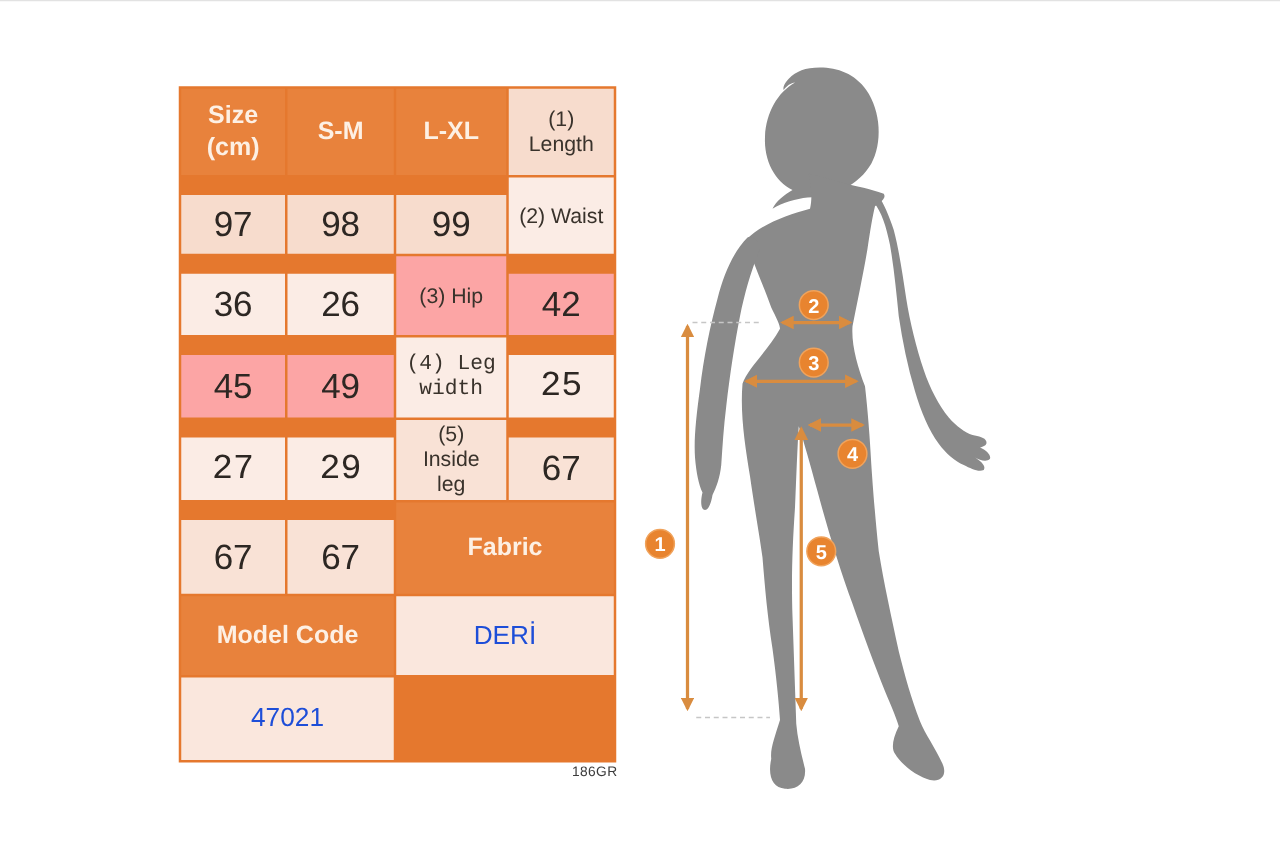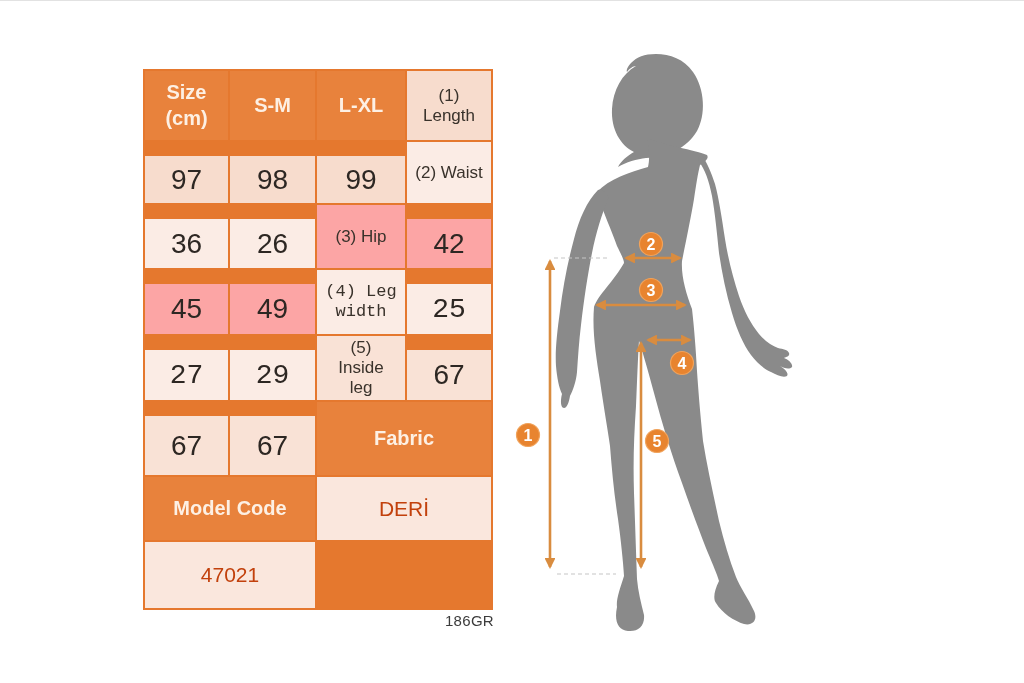--- a/index.html
+++ b/index.html
@@ -20,31 +20,31 @@
   .cell {
     display:flex; align-items:center; justify-content:center;
     text-align:center; white-space:pre-line;
   }
   .head {
     background:#e8823c; color:#fdf0e4;
     font-weight:700; font-size:20px; line-height:1.28;
   }
   .lab { font-size:17px; color:#39322b; line-height:1.16; }
   .num { font-size:28px; color:#2d2723;margin-top:14px; }
-  .ftv { font-size:21px; color:#c2410c; }
+  .ftv { font-size:21px; color:#1d4ed8; }
   .span2 { grid-column: span 2; }
   .bg1 { background:#f7dccd; }
   .bg2 { background:#fbece5; }
   .bg3 { background:#fca5a5; }
   .bg4 { background:#fbece5;font-family:Liberation Mono, monospace; }
   .bg5 { background:#f9e2d6; }
   .bg6 { background:#fae7dd; }
   .gr-note {
     position:absolute; left:143px; top:611px; width:351px;
-    text-align:right; font-size:15px; color:#3c3c3c; letter-spacing:0.3px;
+    text-align:right; font-size:11px; color:#3c3c3c; letter-spacing:0.3px;
   }
   
   .figure-svg { position:absolute; left:510px; top:40px; }
   .marker-num {
     font-family:"Liberation Sans", sans-serif;
     font-size:16px; font-weight:700; fill:#ffffff;
     text-anchor:middle;
   }
 </style>
 </head>

